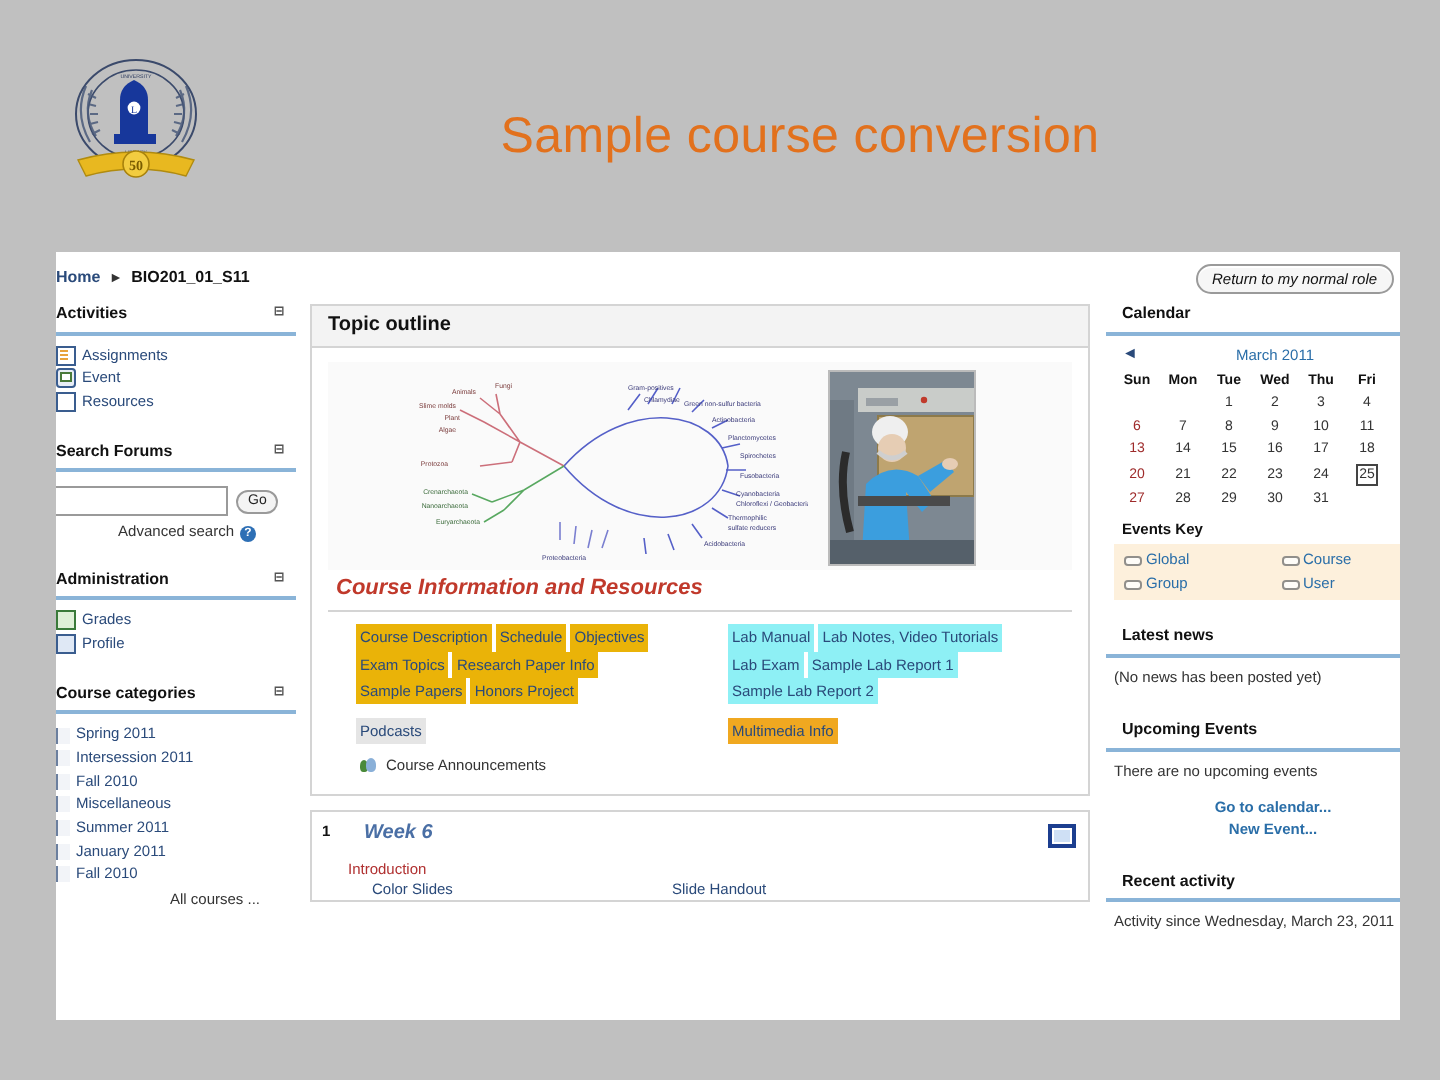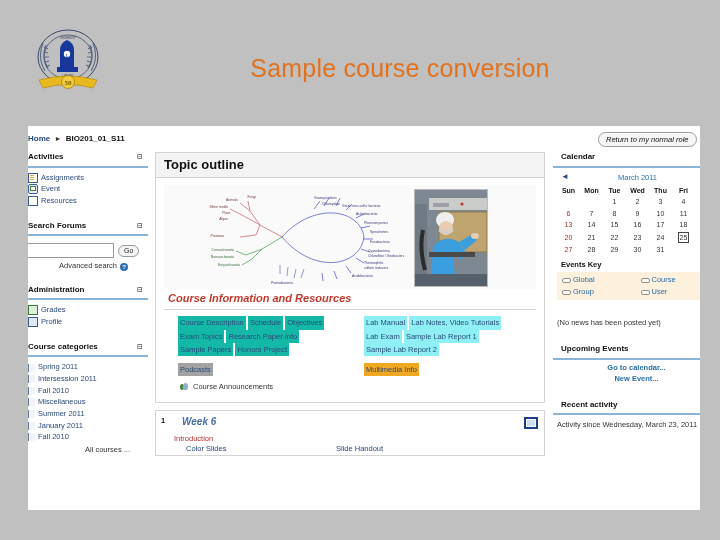--- a/index.html
+++ b/index.html
@@ -86,42 +86,42 @@
   .ico-evt:before{content:"";position:absolute;left:0;top:2px;width:7px;height:3px;border:1px solid #777;border-radius:2px;background:#fff;}
 
   
   .searchrow{display:flex;align-items:center;gap:4px;margin:2px 0 3px -8px;padding-left:0;}
   .searchbox{width:88px;height:11px;border:1px solid #9a9a9a;background:#fff;}
   .gobtn{border:1px solid #9a9a9a;border-radius:7px;background:#f4f4f4;font-size:7px;padding:0.5px 5px;color:#222;}
   .advrow{display:flex;align-items:center;gap:3px;justify-content:flex-end;padding-right:14px;}
 
   
   .panel{border:1px solid #d4d4d4;background:#fff;margin-bottom:7px;}
-  .panel-head{background:#f3f3f3;border-bottom:1px solid #d4d4d4;padding:3px 8px;font-weight:bold;font-size:13px;color:#111;}
+  .panel-head{background:#f3f3f3;border-bottom:1px solid #d4d4d4;padding:3px 8px;font-weight:bold;font-size:10px;color:#111;}
   .panel-body{padding:7px 8px;position:relative;}
 
   .topicrow{display:flex;gap:10px;align-items:flex-start;background:#fafafa;}
   .tree-wrap{flex:0 0 240px;height:104px;position:relative;}
   .photo{
     flex:0 0 72px;height:96px;border:1px solid #bbb;
     background:linear-gradient(#6b7a86,#8a949c);
     position:relative;overflow:hidden;margin-top:4px;
   }
 
   .cir-title{
     color:#c0392b;font-style:italic;font-weight:bold;font-size:11px;
     padding:2px 0 4px 4px;border-bottom:1px solid #d4d4d4;
   }
   .res-cols{display:flex;gap:0;padding:6px 0 0 0;}
   .res-col{width:50%;padding-left:14px;box-sizing:border-box;}
   .hl{display:inline-block;padding:1px 2px;}
-  .hl-yellow{background:#14b8a6;}
+  .hl-yellow{background:#eab308;}
   .hl-cyan{background:#8ef0f5;}
   .hl-orange{background:#f0a820;}
-  .hl-pink{background:#a3a3a3;}
+  .hl-pink{background:#e5e5e5;}
   .res-line{font-size:7.5px;color:#2a4a7a;white-space:nowrap;line-height:1.5;}
 
   .annrow{display:flex;align-items:center;gap:4px;padding:6px 0 2px 16px;}
 
   .week{position:relative;border:1px solid #d4d4d4;background:#fff;min-height:44px;}
   .week-num{position:absolute;left:5px;top:5px;font-size:7.5px;font-weight:bold;color:#111;}
   .week-title{padding:4px 0 0 26px;color:#4a6fa5;font-weight:bold;font-size:10px;font-style:italic;}
   .week-sq{position:absolute;right:6px;top:6px;width:10px;height:8px;border:2px solid #1c3e8f;background:#fff;}
   .week-sq:after{content:"";position:absolute;left:1px;top:1px;right:1px;bottom:1px;background:#cfe0f5;}
   .intro{color:#b03030;padding:6px 0 0 18px;font-size:7.5px;}
@@ -498,27 +498,31 @@
           </div>
           <div class="cell">
             <span class="ico-evt"></span>
             <span class="t">User</span>
           </div>
         </div>
       </div>
     </div>
 
     <div class="block">
+      <div class="block-head">
+        <span>Latest news</span>
+      </div>
       <div class="note">(No news has been posted yet)</div>
     </div>
 
     <div class="block">
       <div class="block-head">
         <span>Upcoming Events</span>
       </div>
+      <div class="note">There are no upcoming events</div>
       <div class="centerlinks">
         <div>Go to calendar...</div>
         <div>New Event...</div>
       </div>
     </div>
 
     <div class="block">
       <div class="block-head">
         <span>Recent activity</span>
       </div>

